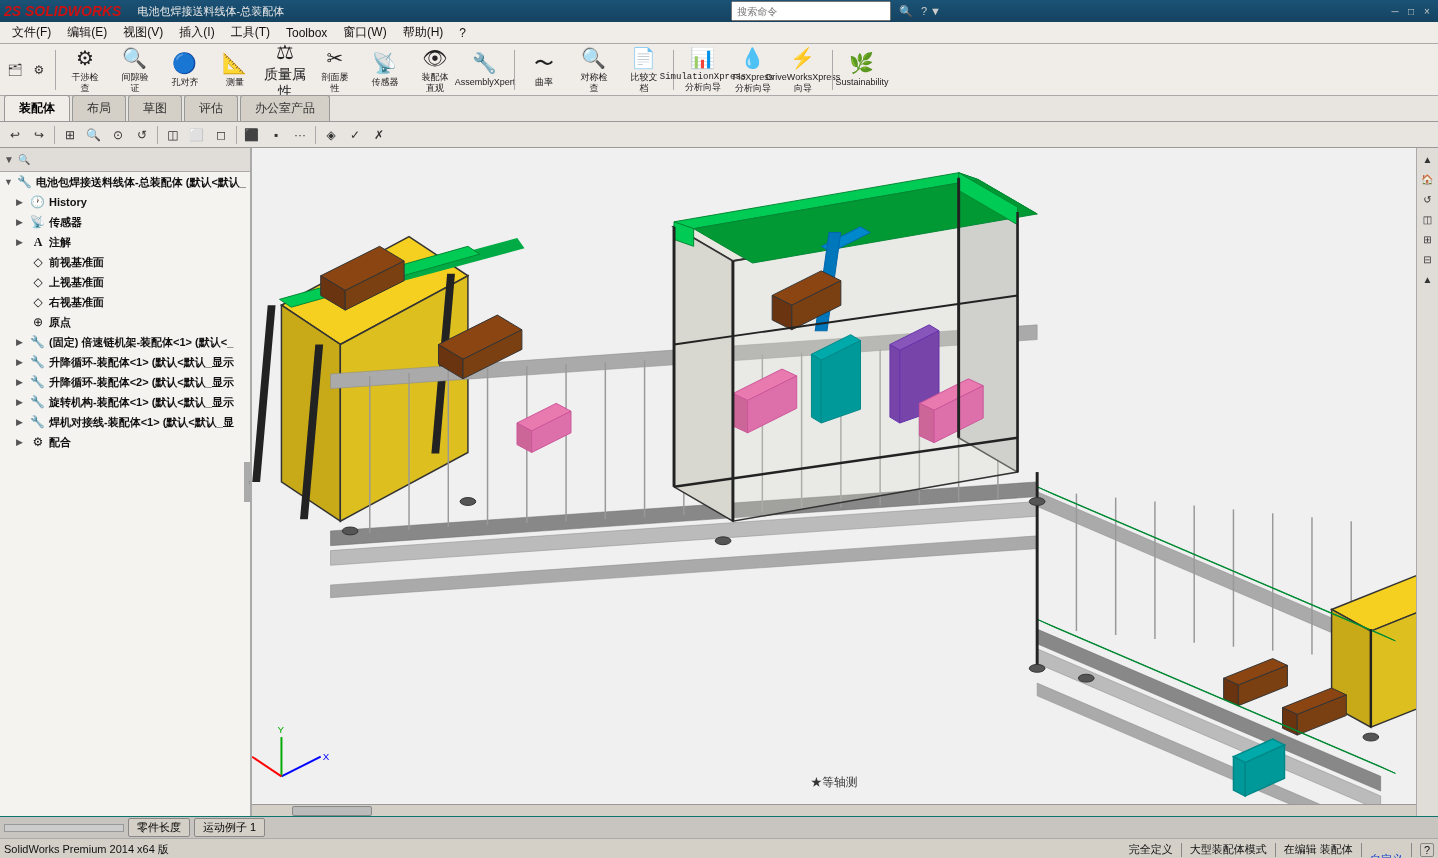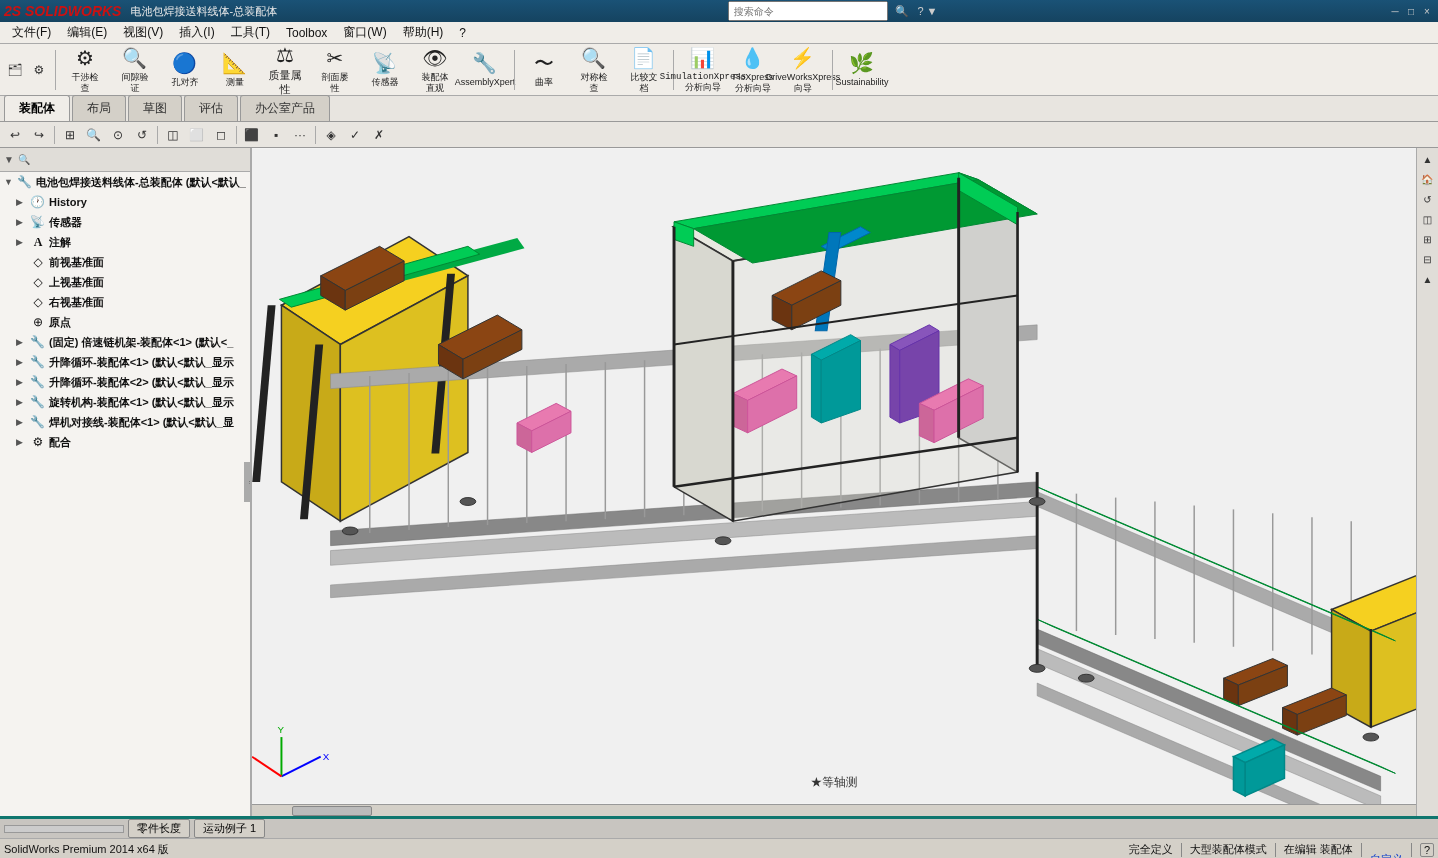--- a/index.html
+++ b/index.html
@@ -194,21 +194,21 @@
     }
     .status-section {
       display: flex; align-items: center; gap: 4px;
     }
     .status-sep { width: 1px; height: 14px; background: #888; margin: 0 4px; }
 
     
     #bottombar {
       height: 22px;
       background: #c8c5c0;
-      border-top: 3px solid #0f766e;
+      border-top: 1px solid #0f766e;
       display: flex;
       align-items: center;
       padding: 0 4px;
       font-size: 11px;
       gap: 4px;
     }
     .bottom-btn {
       padding: 1px 8px;
       background: #d4d0c8;
       border: 1px solid #888;
@@ -256,21 +256,21 @@
       height: 12px;
       background: #d4d0c8;
       border-top: 1px solid #999;
       display: flex;
       align-items: center;
     }
 
     .sw-logo {
       display: flex;
       align-items: flex-start;
-      margin-right: 3px;
+      margin-right: 10px;
     }
     .sw-logo-text {
       font-size: 14px;
       font-weight: bold;
       color: #cc1111;
       font-style: italic;
     }
   </style>
 </head>
 <body>
@@ -325,21 +325,21 @@
   <div class="toolbar-btn">
     <span class="icon">🔵</span>
     <span style="font-size:9px;text-align:center;">孔对齐</span>
   </div>
   <div class="toolbar-btn">
     <span class="icon">📐</span>
     <span style="font-size:9px;text-align:center;">测量</span>
   </div>
   <div class="toolbar-btn">
     <span class="icon">⚖</span>
-    <span style="font-size:11px;">质量属<br>性</span>
+    <span style="font-size:14px;">质量属<br>性</span>
   </div>
   <div class="toolbar-btn">
     <span class="icon">✂</span>
     <span style="font-size:9px;text-align:center;">剖面屡<br>性</span>
   </div>
   <div class="toolbar-btn">
     <span class="icon">📡</span>
     <span style="font-size:9px;text-align:center;">传感器</span>
   </div>
   <div class="toolbar-btn">

